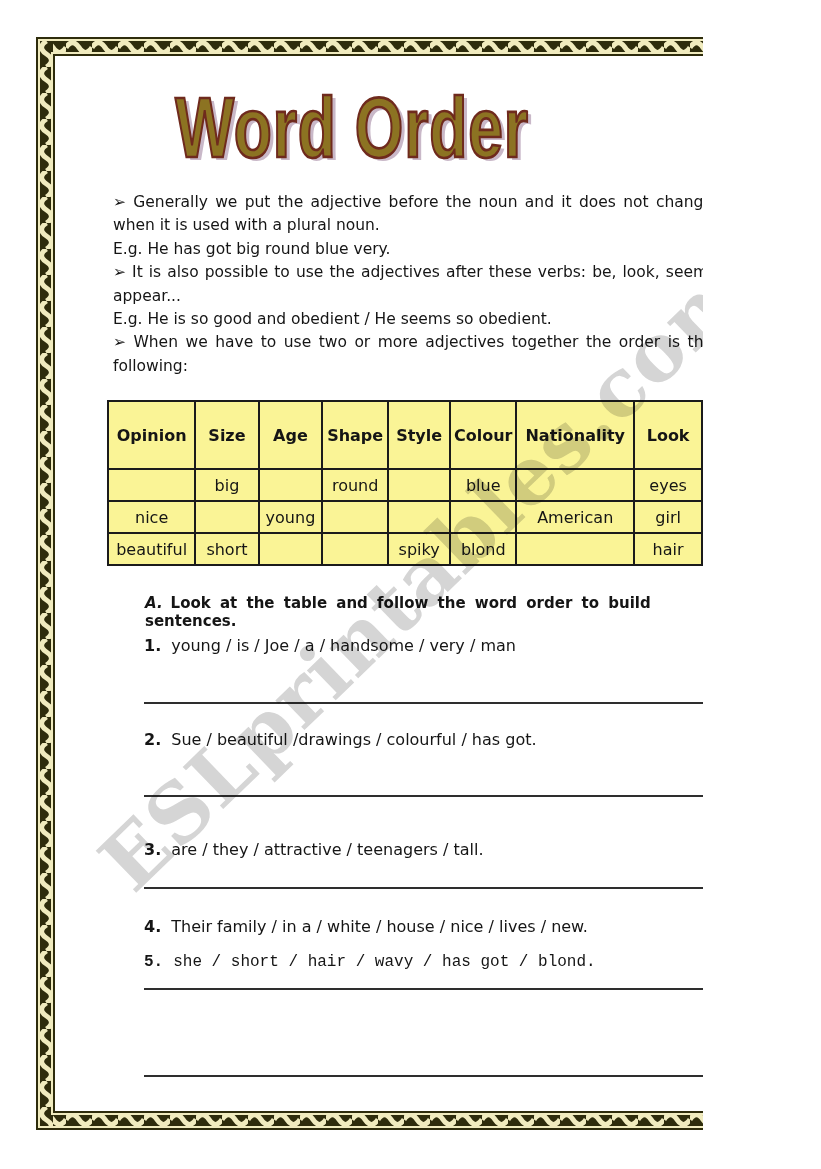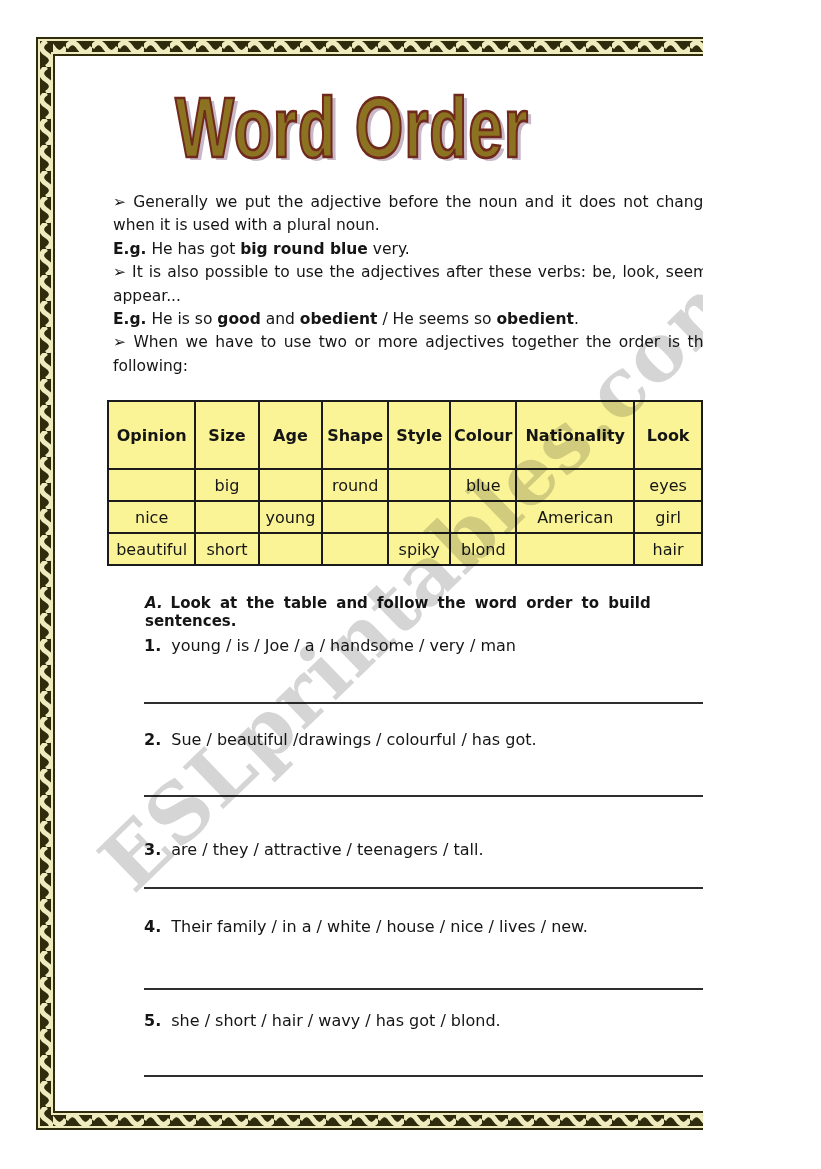--- a/index.html
+++ b/index.html
@@ -32,21 +32,21 @@
   .title{position:absolute;top:84px;left:0;right:0;margin:0;text-align:center;z-index:2;}
   .title-inner{display:inline-block;font-family:"Liberation Sans",sans-serif;font-weight:bold;
                font-size:78px;line-height:1;letter-spacing:1px;color:var(--title_fill);
                -webkit-text-stroke:2.5px var(--title_outline);
                text-shadow:5px 3px 0 var(--title_shadow);
                transform:scale(0.8,1.1);transform-origin:center top;}
 
   
   .intro{position:absolute;left:113px;top:191px;width:600px;z-index:2;color:var(--ink);}
   .intro p{margin:0;font-size:15.5px;line-height:23.4px;text-align:justify;}
-  .intro .b{font-weight:bold;}
+  .intro .b{font-weight:normal;}
 
   
   .word-table{position:absolute;left:107px;top:400px;border-collapse:collapse;z-index:2;
               font-size:16px;color:var(--ink);table-layout:fixed;border-radius:20px;}
   .word-table th,.word-table td{border:2px solid #1b1b1b;background:var(--table_bg);
               text-align:center;vertical-align:middle;padding:0;overflow:hidden;}
   .word-table th{height:66px;font-weight:bold;font-size:16px;}
   .word-table td{height:30px;}
 
   
@@ -174,19 +174,19 @@
 
   <div id="exercise-items">
       <div class="ex-item" style="top: 636px;"><span class="ex-num">1.</span><span class="ex-text">young / is / Joe / a / handsome / very / man</span></div>
       <div class="ans-line" style="top: 702px;"></div>
       <div class="ex-item" style="top: 730px;"><span class="ex-num">2.</span><span class="ex-text">Sue / beautiful /drawings / colourful / has got.</span></div>
       <div class="ans-line" style="top: 795px;"></div>
       <div class="ex-item" style="top: 840px;"><span class="ex-num">3.</span><span class="ex-text">are / they / attractive / teenagers / tall.</span></div>
       <div class="ans-line" style="top: 887px;"></div>
       <div class="ex-item" style="top: 917px;"><span class="ex-num">4.</span><span class="ex-text">Their family / in a / white / house / nice / lives / new.</span></div>
       <div class="ans-line" style="top: 988px;"></div>
-      <div class="ex-item" style="top: 1011px;"><span class="ex-num">5.</span><span class="ex-text">she / short / hair / wavy / has got / blond.</span></div>
+      <div class="ex-item" style="top: 953px; font-family: Liberation Mono, monospace;"><span class="ex-num">5.</span><span class="ex-text">she / short / hair / wavy / has got / blond.</span></div>
       <div class="ans-line" style="top: 1075px;"></div>
     </div>
 
   <div class="watermark">ESLprintables.com</div>
 
 </div>
 
 </body></html>

